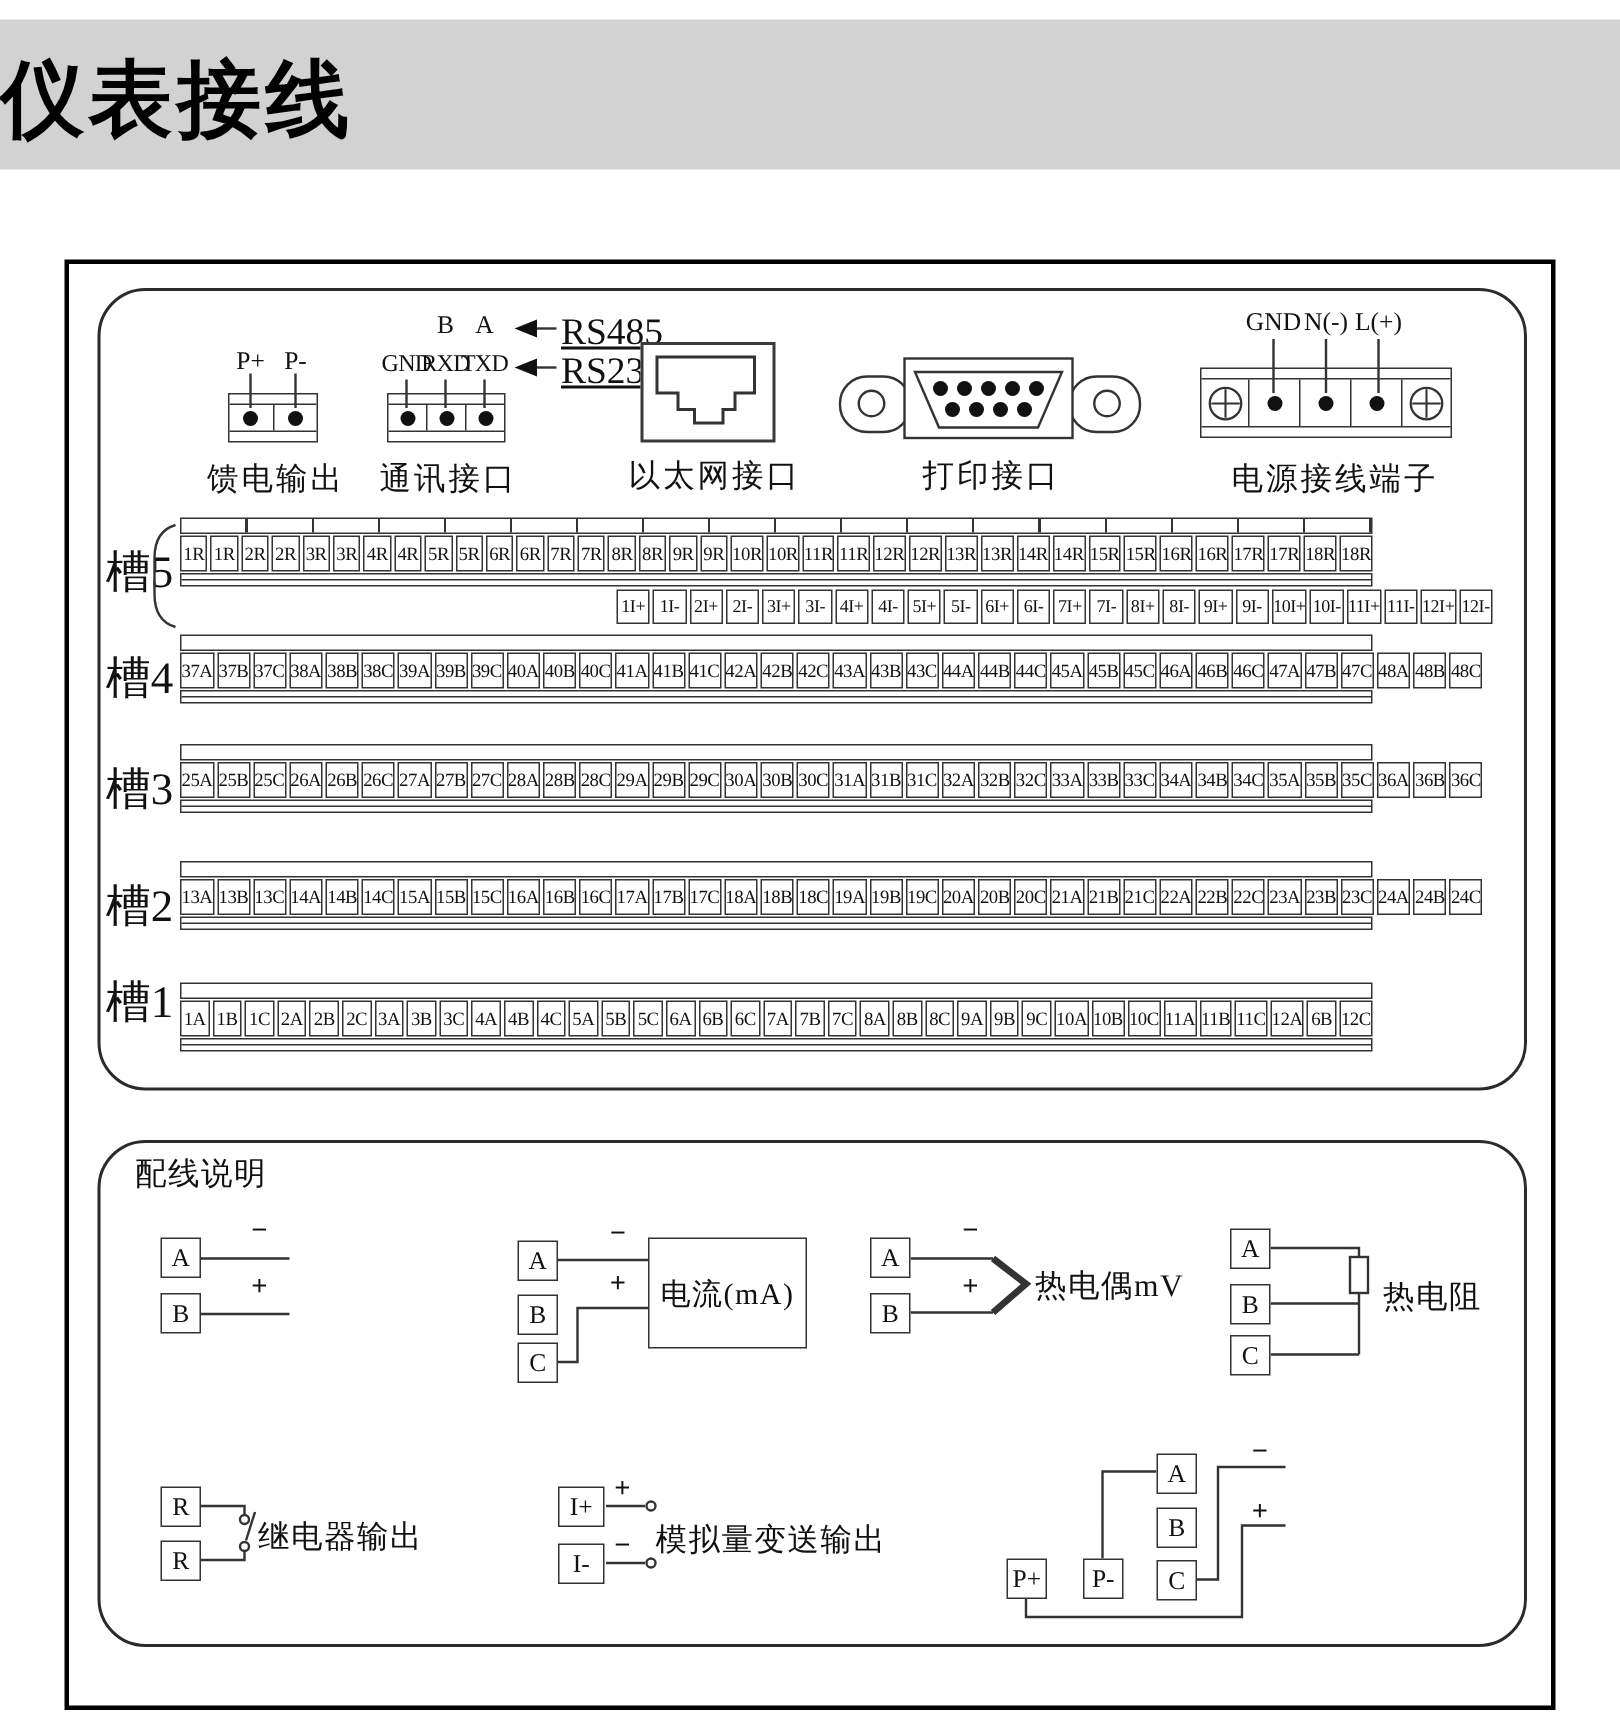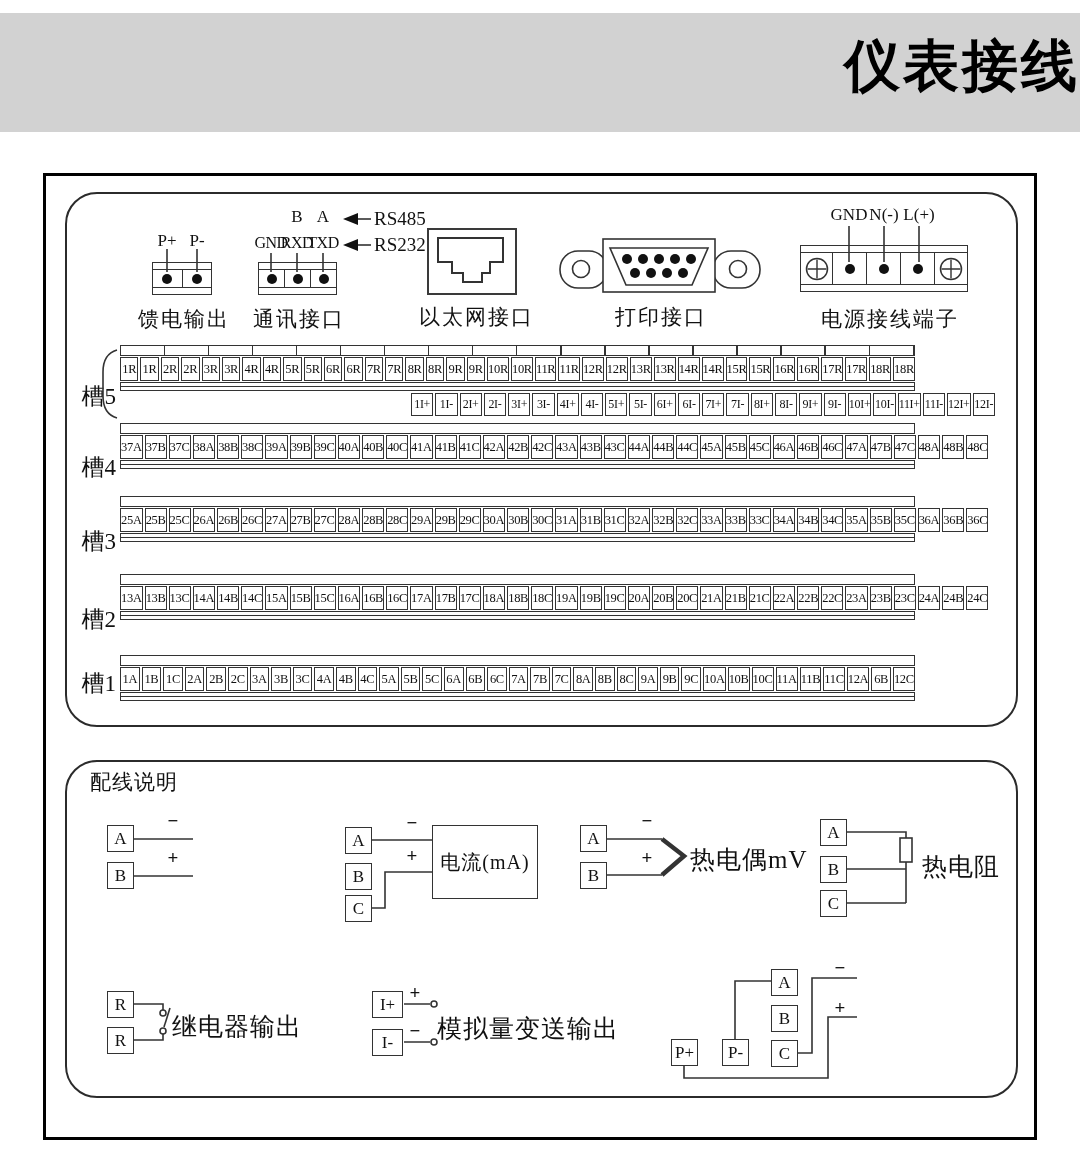--- a/index.html
+++ b/index.html
@@ -1,36 +1,36 @@
 <!DOCTYPE html>
 <html><head>
 <meta charset="utf-8">
 <style>
   * { box-sizing: border-box; margin: 0; padding: 0; }
   html,body { background:#fff; }
   .page { position:relative; width:1080px; height:1153px; background:#fff;
           font-family:"Liberation Serif", serif; color:#111; overflow:hidden; }
 
   
-  .banner { position:absolute; left:0; top:13px; width:1080px; height:119px;
-            background:#d2d2d2; text-align:right; }
+  .banner { position:absolute; left:0; top:13px; width:1080px; height:100px;
+            background:#d2d2d2; text-align:left; }
   .banner .title { font-family:"Liberation Sans", sans-serif; font-weight:bold;
                    font-size:56px; line-height:1.05; margin-top:24px; letter-spacing:3px; color:#000; }
   .banner .subtitle { font-family:"Liberation Sans", sans-serif; font-size:25px; color:#000; margin-top:-4px; }
 
   .outer-box { position:absolute; left:43px; top:173px; width:994px; height:967px; border:3px solid #000; }
   .panel { position:absolute; border:2px solid #2b2b2b; border-radius:32px; background:#fff; }
   .panel1 { left:65px; top:192px; width:953px; height:535px; }
   .panel2 { left:65px; top:760px; width:953px; height:338px; }
 
   .lbl { position:absolute; text-align:center; white-space:nowrap; color:#111; }
   .conn-label { font-size:21px; letter-spacing:2px; }
   .pin { font-size:17px; }
   .pin-sm { font-size:16px; letter-spacing:-0.5px; }
-  .rs { font-size:19px; }
+  .rs { font-size:25px;text-decoration:underline; }
   .sign { font-size:19px; font-weight:bold; }
 
   
   .term-block { position:absolute; border:1.6px solid #333; display:flex; flex-direction:column; background:#fff; }
   .tb-top { height:7px; border-bottom:1.4px solid #333; }
   .tb-bot { height:7px; border-top:1.4px solid #333; }
   .tb-mid { flex:1; display:flex; }
   .tb-cell { flex:1; border-right:1.4px solid #333; display:flex; align-items:center; justify-content:center; }
   .tb-cell:last-child { border-right:none; }
   .dot { width:10px; height:10px; border-radius:50%; background:#111; }
@@ -43,29 +43,29 @@
   .top-band { height:11px; border:1.5px solid #333; background:#fff; }
   .top-band.ticks { background-image: repeating-linear-gradient(90deg,
       transparent 0, transparent calc(100%/18 - 1.4px), #333 calc(100%/18 - 1.4px), #333 calc(100%/18)); }
   .cells { display:flex; gap:2px; margin-top:1px; }
   .cell { flex:1; height:24px; border:1.4px solid #333; display:flex; align-items:center; justify-content:center;
           font-size:12.5px; letter-spacing:-0.3px; white-space:nowrap; background:#fff; }
   .bottom-band { height:9px; border:1.4px solid #333; margin-top:1px; position:relative; }
   .bottom-band::after { content:""; position:absolute; left:0; right:0; top:2.5px; border-top:1.3px solid #333; }
   .row2 { position:absolute; }
   .row2 .cell { font-size:12px; height:23px; }
-  .slot-label { position:absolute; left:70px; width:46px; font-size:23px; text-align:right; white-space:nowrap;margin-top:20px; }
+  .slot-label { position:absolute; left:70px; width:46px; font-size:30px; text-align:center; white-space:nowrap; }
 
   
   .tbox { position:absolute; width:27px; height:27px; border:1.6px solid #333; background:#fff;
           display:flex; align-items:center; justify-content:center; font-size:17px; z-index:6; }
   .tbox.wide { width:31px; }
   .device { position:absolute; border:1.6px solid #333; background:#fff; display:flex; align-items:center;
             justify-content:center; font-size:20px; letter-spacing:1px; z-index:6; white-space:nowrap; }
-  .wlabel { position:absolute; font-size:25px; letter-spacing:1px; white-space:nowrap; z-index:7; }
+  .wlabel { position:absolute; font-size:21px; letter-spacing:1px; white-space:nowrap; z-index:7; }
   .svg-layer { position:absolute; left:0; top:0; z-index:5; pointer-events:none; }
 </style>
 </head>
 <body>
 
 <div class="page">
 
   <div class="banner">
     <div class="title">仪表接线</div>
   </div>

